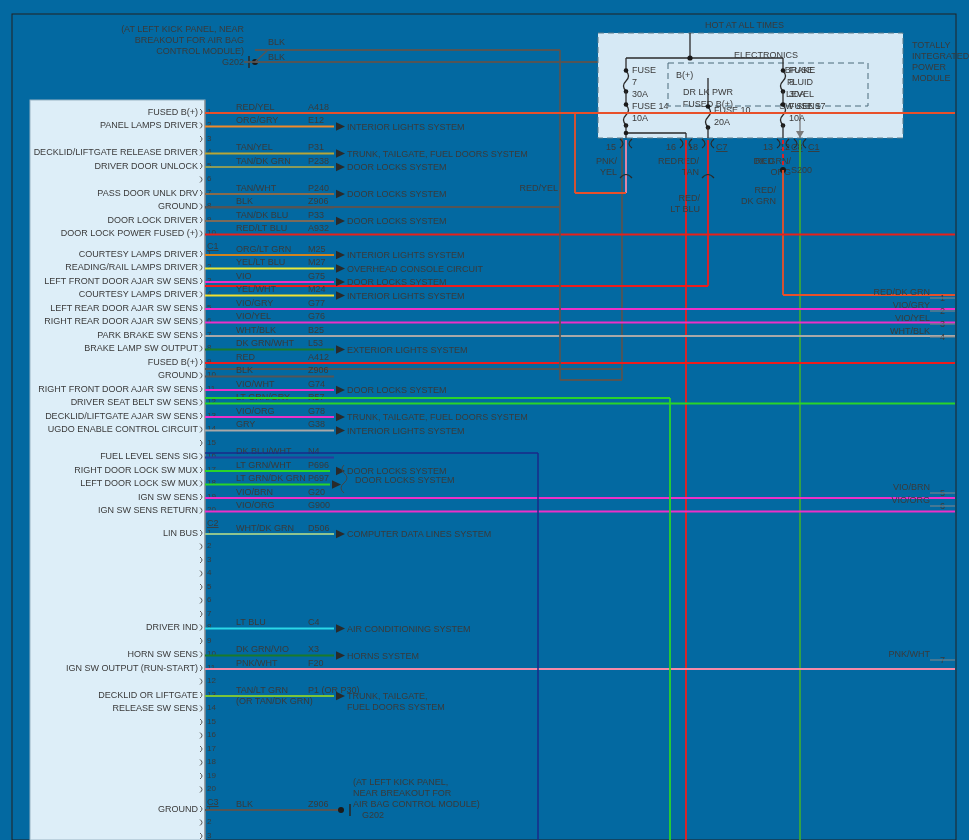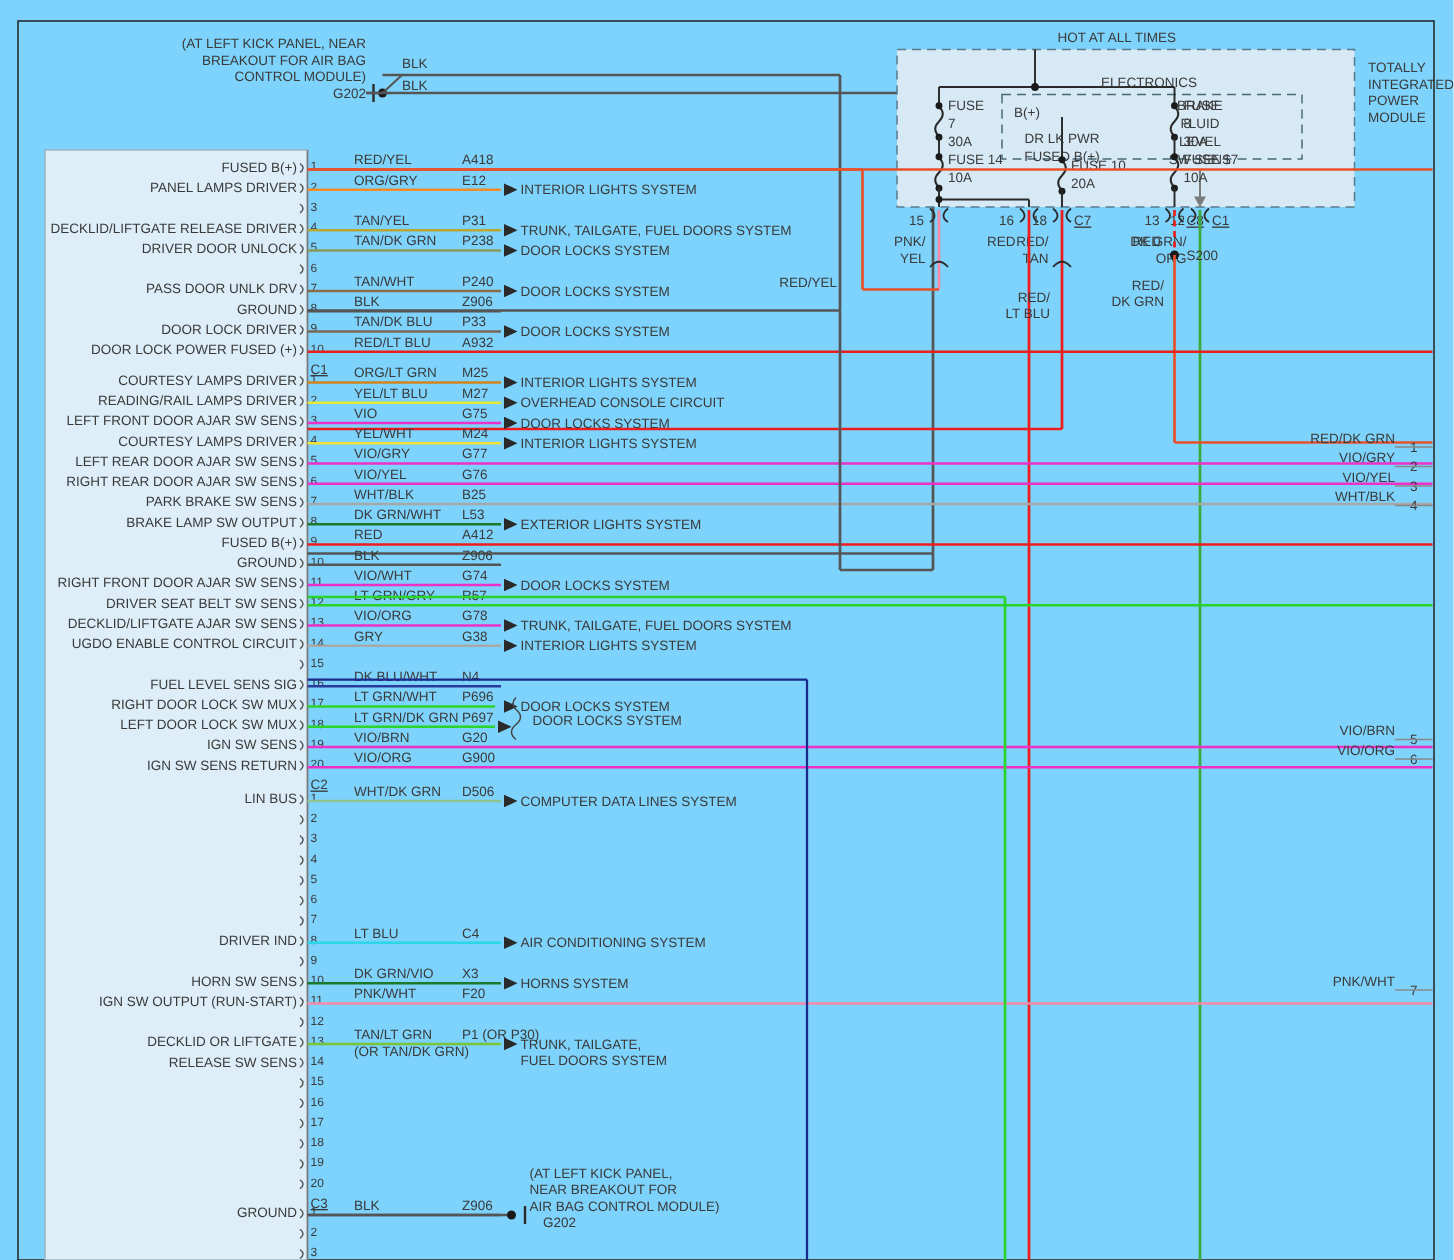--- a/index.html
+++ b/index.html
@@ -1,17 +1,17 @@
 <!DOCTYPE html>
 <html><head>
 <meta charset="utf-8">
 <style>
   html,body{margin:0;padding:0;background:#ffffff;}
   body{width:969px;height:840px;font-family:"Liberation Sans",sans-serif;}
-  #stage{position:relative;width:969px;height:840px;overflow:hidden;background:#7dd3fc;}
+  #stage{position:relative;width:969px;height:840px;overflow:hidden;background:#0369a1;}
   svg{position:absolute;left:0;top:0;width:969px;height:840px;}
   text{font-family:"Liberation Sans",sans-serif;fill:#3a3a3a;}
 </style>
 </head>
 <body>
 
 <div id="stage">
   <svg id="svgroot" viewBox="0 0 969 840">
       <rect x="12" y="14" width="944" height="826" fill="none" stroke="#222222" stroke-width="1"></rect>
       <rect x="30" y="100" width="175" height="740" fill="#ddeef8" stroke="#9ab4c4" stroke-width="1"></rect>

